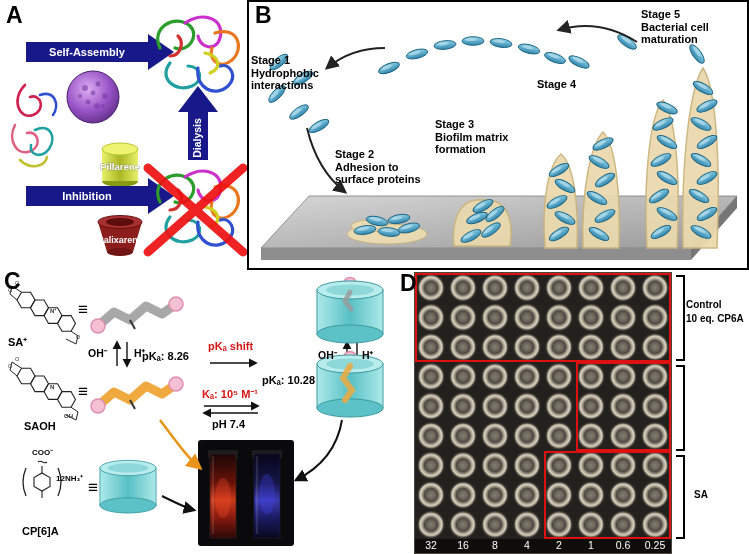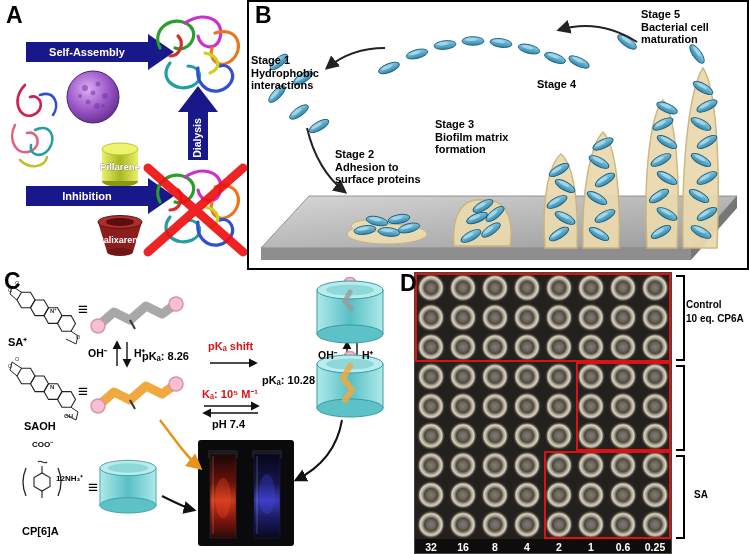--- a/index.html
+++ b/index.html
@@ -22,21 +22,21 @@
   
   .panel-d{left:400px;top:270px;width:349px;height:284px;}
   .plate{position:absolute;left:14px;top:2px;width:258px;height:282px;background:#23211d;border:1px solid #4a463e;box-sizing:border-box;}
   .wells{position:absolute;left:0;top:0;width:256px;height:266px;
     background-color:#23211d;
     background-image:radial-gradient(circle 15px at 16px 14.8px,
       #837d72 0px,#6b665c 4px,#4c4840 6.5px,#b2aa99 9px,#dcd4c1 11px,
       #514c43 12.5px,#23211d 14px);
     background-size:32px 29.6px;}
   .conc-row{position:absolute;left:0;bottom:0;width:256px;height:14px;display:flex;
-    background:#0e0d0b;color:#fff;font-weight:bold;font-size:10.5px;align-items:flex-end;margin-top:14px;}
+    background:#0e0d0b;color:#fff;font-weight:normal;font-size:10.5px;align-items:flex-start;margin-top:14px;}
   .conc-row span{flex:1;text-align:center;}
   .mic-box{position:absolute;border:2.5px solid #dd1111;box-sizing:border-box;z-index:5;}
   .bracket{position:absolute;width:7px;border-top:2px solid #000;border-right:2px solid #000;border-bottom:2px solid #000;z-index:5;}
   .group-label{position:absolute;font-weight:bold;font-size:10px;line-height:1.35;z-index:5;white-space:nowrap;}
 </style>
 </head>
 <body>
 
 <div class="figure">
 
@@ -419,21 +419,21 @@
     <div class="c-text" style="left:134px;top:76px;font-size:10.5px;">H⁺</div>
     <div class="c-text" style="left:142px;top:80px;">pKₐ: 8.26</div>
     <div class="c-text c-red" style="left:208px;top:70px;">pKₐ shift</div>
     <div class="c-text" style="left:262px;top:80px;margin-top:24px;">pKₐ: 10.28</div>
     <div class="c-text" style="left:318px;top:78px;font-size:10.5px;">OH⁻</div>
     <div class="c-text" style="left:362px;top:78px;font-size:10.5px;">H⁺</div>
     <div class="c-text" style="left:24px;top:150px;">SAOH</div>
     <div class="equiv" style="left:78px;top:112px;">≡</div>
     <div class="c-text c-red" style="left:202px;top:116px;">Kₐ: 10⁵ M⁻¹</div>
     <div class="c-text" style="left:212px;top:148px;">pH 7.4</div>
-    <div class="c-text c-small" style="left:32px;top:168px;">COO⁻</div>
+    <div class="c-text c-small" style="left:32px;top:176px;">COO⁻</div>
     <div class="c-text c-small" style="left:56px;top:202px;">12NH₃⁺</div>
     <div class="equiv" style="left:88px;top:208px;">≡</div>
     <div class="c-text" style="left:22px;top:255px;">CP[6]A</div>
   </div>
 
   <div class="panel panel-d">
     <div class="panel-label" style="left:0;top:2px;">D</div>
 
     <div class="plate">
       <div class="wells"></div>

